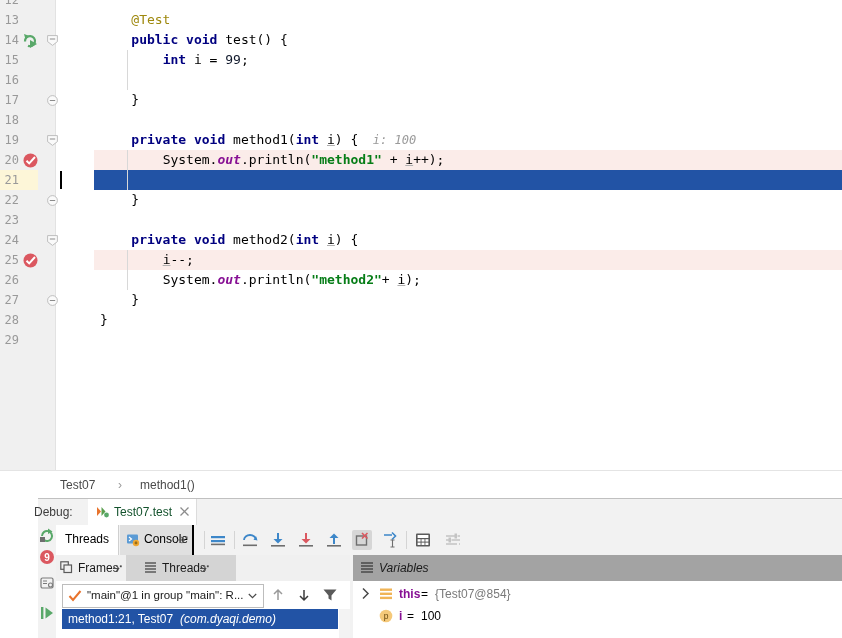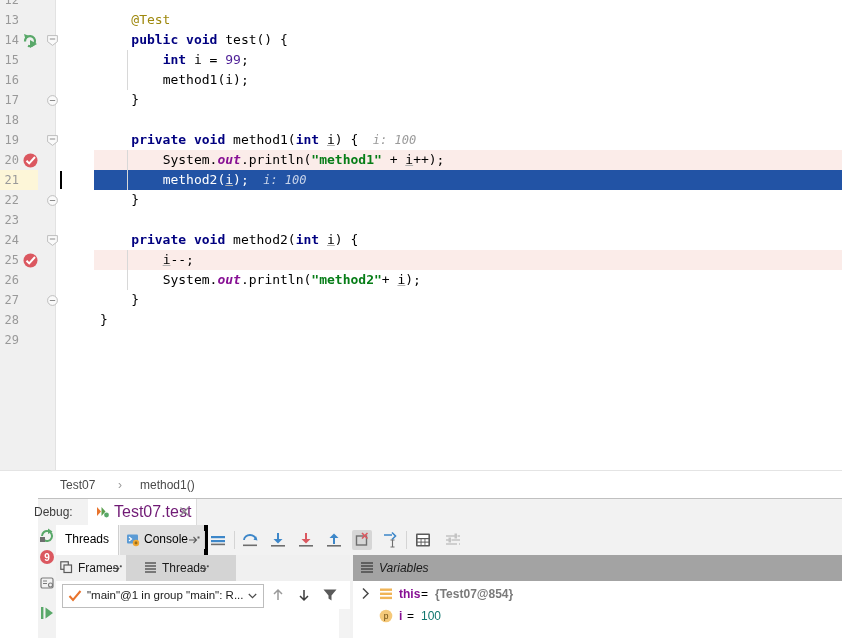--- a/index.html
+++ b/index.html
@@ -38,52 +38,52 @@
 
   .codeline{
     position:absolute;left:0;height:20px;line-height:20px;white-space:pre;
     font-family:"DejaVu Sans Mono","Liberation Mono",monospace;
     font-size:13px;color:#000000;
   }
   .codeline.exec{color:#ffffff;}
   .ind{position:absolute;width:1px;top:0;height:20px;background:#d8d8d8;}
 
   .kw{color:#000080;font-weight:bold;}
-  .num{color:#4c1d95;}
+  .num{color:#0f172a;}
   .str{color:#067d17;font-weight:bold;}
   .ann{color:#9e880d;}
   .fieldout{color:#871094;font-weight:bold;font-style:italic;}
   .param{text-decoration:underline;text-decoration-color:#b0b0b0;}
   .hint{color:#9a9a9a;font-style:italic;font-size:12px;}
   .hint-x{color:#c8d4ea;font-style:italic;font-size:12px;}
   .caret{position:absolute;width:2px;height:18px;background:#000;top:1px;}
 
   
   .breadcrumb-bar{position:absolute;left:0;top:470px;width:842px;height:28px;background:#ffffff;border-top:1px solid #e4e4e4;}
   .crumb{position:absolute;top:0;line-height:28px;font-size:12px;color:#4a4a4a;}
   .crumb-sep{position:absolute;top:0;line-height:28px;font-size:12px;color:#9a9a9a;}
 
   
   .dbg{position:absolute;left:0;top:498px;width:842px;height:140px;background:#f2f2f2;border-top:1px solid #c0c0c0;margin-left:38px;}
 
   .dbg-head{position:absolute;left:0;top:0;width:842px;height:26px;background:#f2f2f2;}
   .dbg-label{position:absolute;left:-4px;top:0;line-height:26px;font-size:12px;color:#3c3c3c;}
   .dbg-tab{position:absolute;left:50px;top:0;height:26px;background:#ffffff;border-right:1px solid #dcdcdc;padding:0 8px;}
-  .dbg-tab-txt{line-height:26px;font-size:16px;color:#701a75;}
+  .dbg-tab-txt{line-height:26px;font-size:12px;color:#14532d;}
   .tab-close{position:absolute;right:6px;top:7px;width:11px;height:11px;}
 
   
   .vstrip{position:absolute;left:0;top:26px;width:18px;height:114px;background:#f2f2f2;}
   .vbtn{position:absolute;left:1px;width:16px;height:16px;}
 
   
   .tabs-row{position:absolute;left:18px;top:26px;width:824px;height:30px;background:#f2f2f2;border-bottom:1px solid #cfcfcf;}
   .t-debugger{position:absolute;left:0;top:0;height:30px;background:#ffffff;padding:0 9px;border-right:1px solid #cfcfcf;}
   .t-debugger span{line-height:29px;font-size:12px;color:#000;}
-  .t-console{position:absolute;left:64px;top:0;height:30px;background:#e0e0e0;padding:0 16px 0 24px;border-right:4px solid #000000;}
+  .t-console{position:absolute;left:64px;top:0;height:30px;background:#e0e0e0;padding:0 4px 0 24px;border-right:2px solid #000000;}
   .t-console span{line-height:29px;font-size:12px;color:#000;}
   .tbsep{position:absolute;top:6px;width:1px;height:18px;background:#d4d4d4;}
   .tbtn{position:absolute;top:5px;width:20px;height:20px;}
   .tbtn.sel{background:#d6d6d6;border-radius:2px;}
 
   
   .ft-row{position:absolute;left:18px;top:56px;width:296px;height:26px;background:#d4d4d4;}
   .ft-tab{position:absolute;top:0;height:26px;padding:0 7px 0 22px;}
   .ft-active{background:#f0f0f0;}
   .ft-tab span{line-height:26px;font-size:12px;color:#1a1a1a;}
@@ -105,46 +105,44 @@
   .frames-sbar{position:absolute;left:283px;top:28px;width:11px;height:30px;background:#f3f3f3;}
 
   
   .vars-pane{position:absolute;left:315px;top:82px;right:0;height:74px;background:#ffffff;}
   .var-row{position:absolute;left:0;height:22px;width:100%;}
   .vexp{position:absolute;left:6px;top:4px;width:13px;height:13px;}
   .vicon{position:absolute;top:4px;width:14px;height:14px;}
   .vtxt{position:absolute;line-height:22px;font-size:12px;white-space:nowrap;}
   .vname{color:#871094;font-weight:bold;}
   .veq{color:#000000;}
-  .vval-obj{color:#7a7a7a;font-weight:bold;}
-  .vval-num{color:#0f766e;}
+  .vval-obj{color:#7a7a7a;}
+  .vval-num{color:#000000;}
 </style>
 </head>
 <body>
 
 <div class="app">
 
   <div class="editor">
     <div class="gutter"></div>
     <div class="gutter-sep"></div>
     <div class="code-area" id="codeArea">
         <div class="codeline" style="top: 10px; left: 44px;"><span>    </span><span class="ann">@Test</span></div>
         <div class="codeline" style="top: 30px; left: 44px;"><span>    </span><span class="kw">public void </span><span>test() {</span></div>
         <div class="codeline" style="top: 50px; left: 44px;"><span>        </span><span class="kw">int </span><span>i = </span><span class="num">99</span><span>;</span></div>
         <div class="ind" style="top: 50px; left: 71.28px;"></div>
-        <div class="codeline" style="top: 70px; left: 44px;"><span>        </span><span>method1(i);</span></div>
         <div class="ind" style="top: 70px; left: 71.28px;"></div>
         <div class="codeline" style="top: 90px; left: 44px;"><span>    </span><span>}</span></div>
         <div class="codeline" style="top: 110px; left: 44px;"><span></span></div>
         <div class="codeline" style="top: 130px; left: 44px;"><span>    </span><span class="kw">private void </span><span>method1(</span><span class="kw">int </span><span class="param">i</span><span>) {</span><span class="hint">  i: 100</span></div>
         <div class="row-hl hl-bp" style="top: 150px;"></div>
         <div class="codeline" style="top: 150px; left: 44px;"><span>        </span><span>System.</span><span class="fieldout">out</span><span>.println(</span><span class="str">"method1"</span><span> + </span><span class="param">i</span><span>++);</span></div>
         <div class="ind" style="top: 150px; left: 71.28px;"></div>
         <div class="row-hl hl-exec" style="top: 170px;"></div>
-        <div class="codeline exec" style="top: 170px; left: 44px;"><span>        </span><span>method2(</span><span class="param">i</span><span>);</span><span class="hint-x">  i: 100</span></div>
         <div class="ind" style="top: 170px; left: 71.28px;"></div>
         <div class="caret" style="top: 171px; left: 4px;"></div>
         <div class="codeline" style="top: 190px; left: 44px;"><span>    </span><span>}</span></div>
         <div class="codeline" style="top: 210px; left: 44px;"><span></span></div>
         <div class="codeline" style="top: 230px; left: 44px;"><span>    </span><span class="kw">private void </span><span>method2(</span><span class="kw">int </span><span class="param">i</span><span>) {</span></div>
         <div class="row-hl hl-bp" style="top: 250px;"></div>
         <div class="codeline" style="top: 250px; left: 44px;"><span>        </span><span class="param">i</span><span>--;</span></div>
         <div class="ind" style="top: 250px; left: 71.28px;"></div>
         <div class="codeline" style="top: 270px; left: 44px;"><span>        </span><span>System.</span><span class="fieldout">out</span><span>.println(</span><span class="str">"method2"</span><span>+ </span><span class="param">i</span><span>);</span></div>
         <div class="ind" style="top: 270px; left: 71.28px;"></div>
@@ -376,20 +374,24 @@
       <svg class="fbtn" style="left:214px;" viewBox="0 0 16 16">
         <path d="M8 13 V3.5 M4 7 L8 3 L12 7" stroke="#9a9a9a" stroke-width="1.5" fill="none"></path>
       </svg>
       <svg class="fbtn" style="left:240px;" viewBox="0 0 16 16">
         <path d="M8 3 V12.5 M4 9 L8 13 L12 9" stroke="#3c3c3c" stroke-width="1.5" fill="none"></path>
       </svg>
       <svg class="fbtn" style="left:266px;" viewBox="0 0 16 16">
         <path d="M1.5 2.5 h13 L9.5 8.5 V13.5 L6.5 11.5 V8.5 Z" fill="#5a5a5a"></path>
       </svg>
 
+      <div class="frame-item">
+        <span class="ftxt">method1:21, Test07</span>
+        <span class="ftxt fpkg" style="left:118px;">(com.dyaqi.demo)</span>
+      </div>
       <div class="frames-sbar"></div>
     </div>
 
     <div class="vars-pane">
       <div class="var-row" style="top:2px;">
         <svg class="vexp" viewBox="0 0 13 13">
           <path d="M4 1.5 L9 6.5 L4 11.5" stroke="#4a4a4a" stroke-width="1.5" fill="none"></path>
         </svg>
         <svg class="vicon" style="left:26px;" viewBox="0 0 14 14">
           <rect x="1" y="1.5" width="12" height="2.4" fill="#f0b456"></rect>

